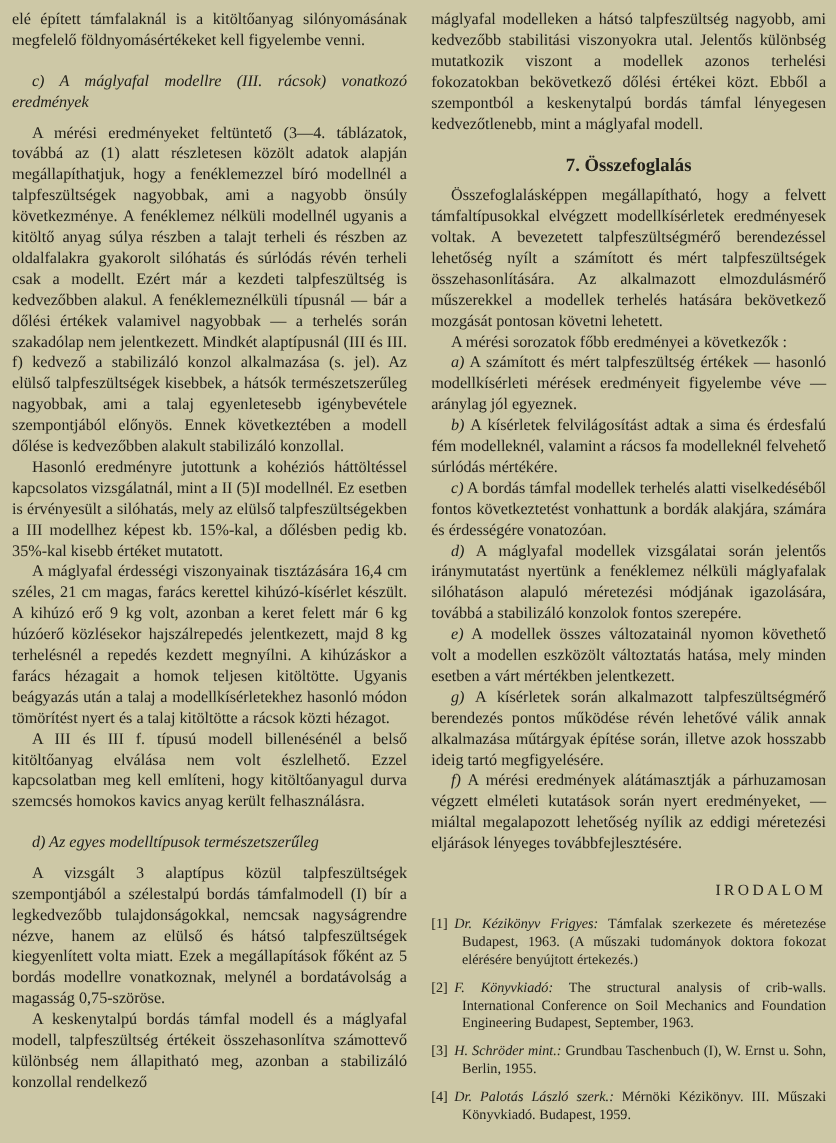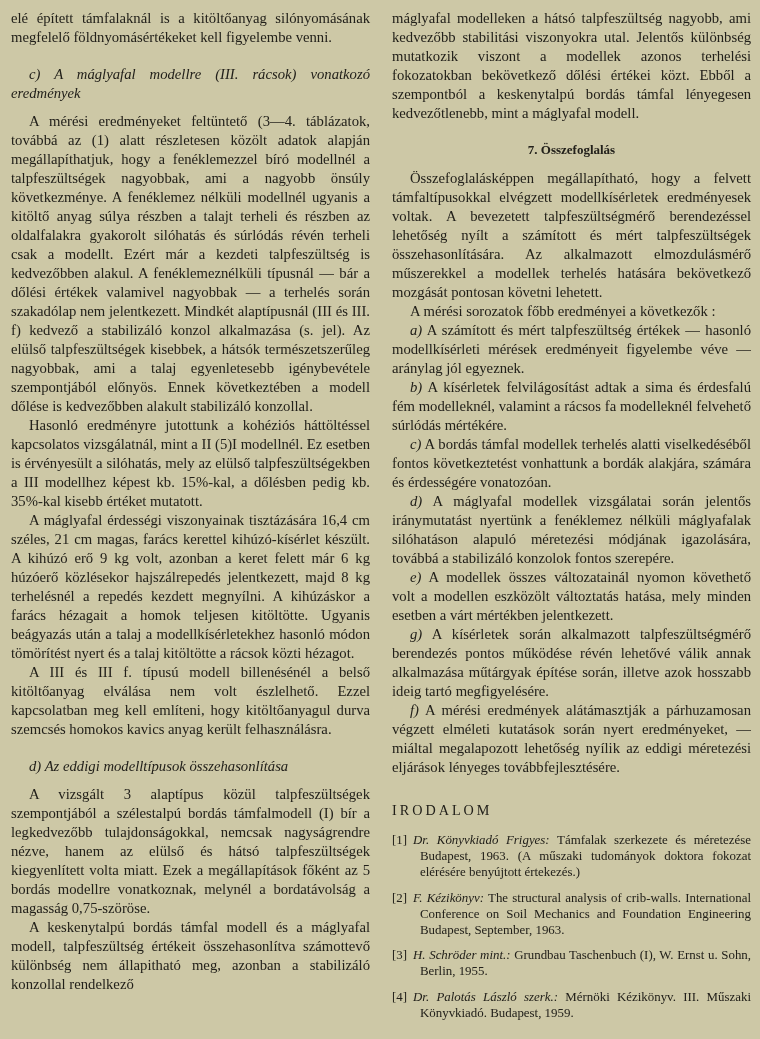--- a/index.html
+++ b/index.html
@@ -30,25 +30,25 @@
     margin:18px 0 9px 0 !important;
     font-style:italic;
     text-indent:18px;
   }
   .sechead{
     margin:17px 0 10px 0 !important;
     text-align:center;
     font-weight:bold;
     font-style:normal;
     text-indent:0 !important;
-    font-size:13px;
+    font-size:17px;
   }
   .bibhead{
     margin:24px 0 12px 0 !important;
-    text-align:left;
+    text-align:right;
     text-indent:0 !important;
     letter-spacing:3px;
     font-size:14.2px;
   }
   .refs{
     font-size:12.9px;
     line-height:16.2px;
   }
   .ref{
     margin:0 0 9px 0 !important;
@@ -64,21 +64,21 @@
 
 <div class="page">
 
   <div class="col">
     <p class="noindent">elé épített támfalaknál is a kitöltőanyag silónyomásának megfelelő földnyomásértékeket kell figyelembe venni.</p>
     <p class="subhead">c) A máglyafal modellre (III. rácsok) vonatkozó eredmények</p>
     <p>A mérési eredményeket feltüntető (3—4. táblázatok, továbbá az (1) alatt részletesen közölt adatok alapján megállapíthatjuk, hogy a fenéklemezzel bíró modellnél a talpfeszültségek nagyobbak, ami a nagyobb önsúly következménye. A fenéklemez nélküli modellnél ugyanis a kitöltő anyag súlya részben a talajt terheli és részben az oldalfalakra gyakorolt silóhatás és súrlódás révén terheli csak a modellt. Ezért már a kezdeti talpfeszültség is kedvezőbben alakul. A fenéklemeznélküli típusnál — bár a dőlési értékek valamivel nagyobbak — a terhelés során szakadólap nem jelentkezett. Mindkét alaptípusnál (III és III. f) kedvező a stabilizáló konzol alkalmazása (s. jel). Az elülső talpfeszültségek kisebbek, a hátsók természetszerűleg nagyobbak, ami a talaj egyenletesebb igénybevétele szempontjából előnyös. Ennek következtében a modell dőlése is kedvezőbben alakult stabilizáló konzollal.</p>
     <p>Hasonló eredményre jutottunk a kohéziós háttöltéssel kapcsolatos vizsgálatnál, mint a II (5)I modellnél. Ez esetben is érvényesült a silóhatás, mely az elülső talpfeszültségekben a III modellhez képest kb. 15%-kal, a dőlésben pedig kb. 35%-kal kisebb értéket mutatott.</p>
     <p>A máglyafal érdességi viszonyainak tisztázására 16,4 cm széles, 21 cm magas, farács kerettel kihúzó-kísérlet készült. A kihúzó erő 9 kg volt, azonban a keret felett már 6 kg húzóerő közlésekor hajszálrepedés jelentkezett, majd 8 kg terhelésnél a repedés kezdett megnyílni. A kihúzáskor a farács hézagait a homok teljesen kitöltötte. Ugyanis beágyazás után a talaj a modellkísérletekhez hasonló módon tömörítést nyert és a talaj kitöltötte a rácsok közti hézagot.</p>
     <p>A III és III f. típusú modell billenésénél a belső kitöltőanyag elválása nem volt észlelhető. Ezzel kapcsolatban meg kell említeni, hogy kitöltőanyagul durva szemcsés homokos kavics anyag került felhasználásra.</p>
-    <p class="subhead">d) Az eddigi modelltípusok összehasonlítása</p>
+    <p class="subhead">d) Az egyes modelltípusok természetszerűleg</p>
     <p>A vizsgált 3 alaptípus közül talpfeszültségek szempontjából a szélestalpú bordás támfalmodell (I) bír a legkedvezőbb tulajdonságokkal, nemcsak nagyságrendre nézve, hanem az elülső és hátsó talpfeszültségek kiegyenlített volta miatt. Ezek a megállapítások főként az 5 bordás modellre vonatkoznak, melynél a bordatávolság a magasság 0,75-szöröse.</p>
     <p>A keskenytalpú bordás támfal modell és a máglyafal modell, talpfeszültség értékeit összehasonlítva számottevő különbség nem állapitható meg, azonban a stabilizáló konzollal rendelkező</p>
   </div>
 
   <div class="col">
     <p class="noindent">máglyafal modelleken a hátsó talpfeszültség nagyobb, ami kedvezőbb stabilitási viszonyokra utal. Jelentős különbség mutatkozik viszont a modellek azonos terhelési fokozatokban bekövetkező dőlési értékei közt. Ebből a szempontból a keskenytalpú bordás támfal lényegesen kedvezőtlenebb, mint a máglyafal modell.</p>
     <p class="sechead">7. Összefoglalás</p>
     <p>Összefoglalásképpen megállapítható, hogy a felvett támfaltípusokkal elvégzett modellkísérletek eredményesek voltak. A bevezetett talpfeszültségmérő berendezéssel lehetőség nyílt a számított és mért talpfeszültségek összehasonlítására. Az alkalmazott elmozdulásmérő műszerekkel a modellek terhelés hatására bekövetkező mozgását pontosan követni lehetett.</p>
     <p>A mérési sorozatok főbb eredményei a következők :</p>
 
@@ -86,20 +86,20 @@
     <p><i>b)</i> <span>A kísérletek felvilágosítást adtak a sima és érdesfalú fém modelleknél, valamint a rácsos fa modelleknél felvehető súrlódás mértékére.</span></p>
     <p><i>c)</i> <span>A bordás támfal modellek terhelés alatti viselkedéséből fontos következtetést vonhattunk a bordák alakjára, számára és érdességére vonatozóan.</span></p>
     <p><i>d)</i> <span>A máglyafal modellek vizsgálatai során jelentős iránymutatást nyertünk a fenéklemez nélküli máglyafalak silóhatáson alapuló méretezési módjának igazolására, továbbá a stabilizáló konzolok fontos szerepére.</span></p>
     <p><i>e)</i> <span>A modellek összes változatainál nyomon követhető volt a modellen eszközölt változtatás hatása, mely minden esetben a várt mértékben jelentkezett.</span></p>
     <p><i>g)</i> <span>A kísérletek során alkalmazott talpfeszültségmérő berendezés pontos működése révén lehetővé válik annak alkalmazása műtárgyak építése során, illetve azok hosszabb ideig tartó megfigyelésére.</span></p>
     <p><i>f)</i> <span>A mérési eredmények alátámasztják a párhuzamosan végzett elméleti kutatások során nyert eredményeket, — miáltal megalapozott lehetőség nyílik az eddigi méretezési eljárások lényeges továbbfejlesztésére.</span></p>
 
     <p class="bibhead">IRODALOM</p>
 
     <div class="refs">
-      <p class="ref"><span class="ref-label">[1]</span><i>Dr. Könyvkiadó Frigyes:</i><span> Támfalak szerkezete és méretezése Budapest, 1963. (A műszaki tudományok doktora fokozat elérésére benyújtott értekezés.)</span></p>
-      <p class="ref"><span class="ref-label">[2]</span><i>F. Kézikönyv:</i><span> The structural analysis of crib-walls. International Conference on Soil Mechanics and Foundation Engineering Budapest, September, 1963.</span></p>
+      <p class="ref"><span class="ref-label">[1]</span><i>Dr. Kézikönyv Frigyes:</i><span> Támfalak szerkezete és méretezése Budapest, 1963. (A műszaki tudományok doktora fokozat elérésére benyújtott értekezés.)</span></p>
+      <p class="ref"><span class="ref-label">[2]</span><i>F. Könyvkiadó:</i><span> The structural analysis of crib-walls. International Conference on Soil Mechanics and Foundation Engineering Budapest, September, 1963.</span></p>
       <p class="ref"><span class="ref-label">[3]</span><i>H. Schröder mint.:</i><span> Grundbau Taschenbuch (I), W. Ernst u. Sohn, Berlin, 1955.</span></p>
       <p class="ref"><span class="ref-label">[4]</span><i>Dr. Palotás László szerk.:</i><span> Mérnöki Kézikönyv. III. Műszaki Könyvkiadó. Budapest, 1959.</span></p>
     </div>
   </div>
 
 </div>
 
 </body></html>

